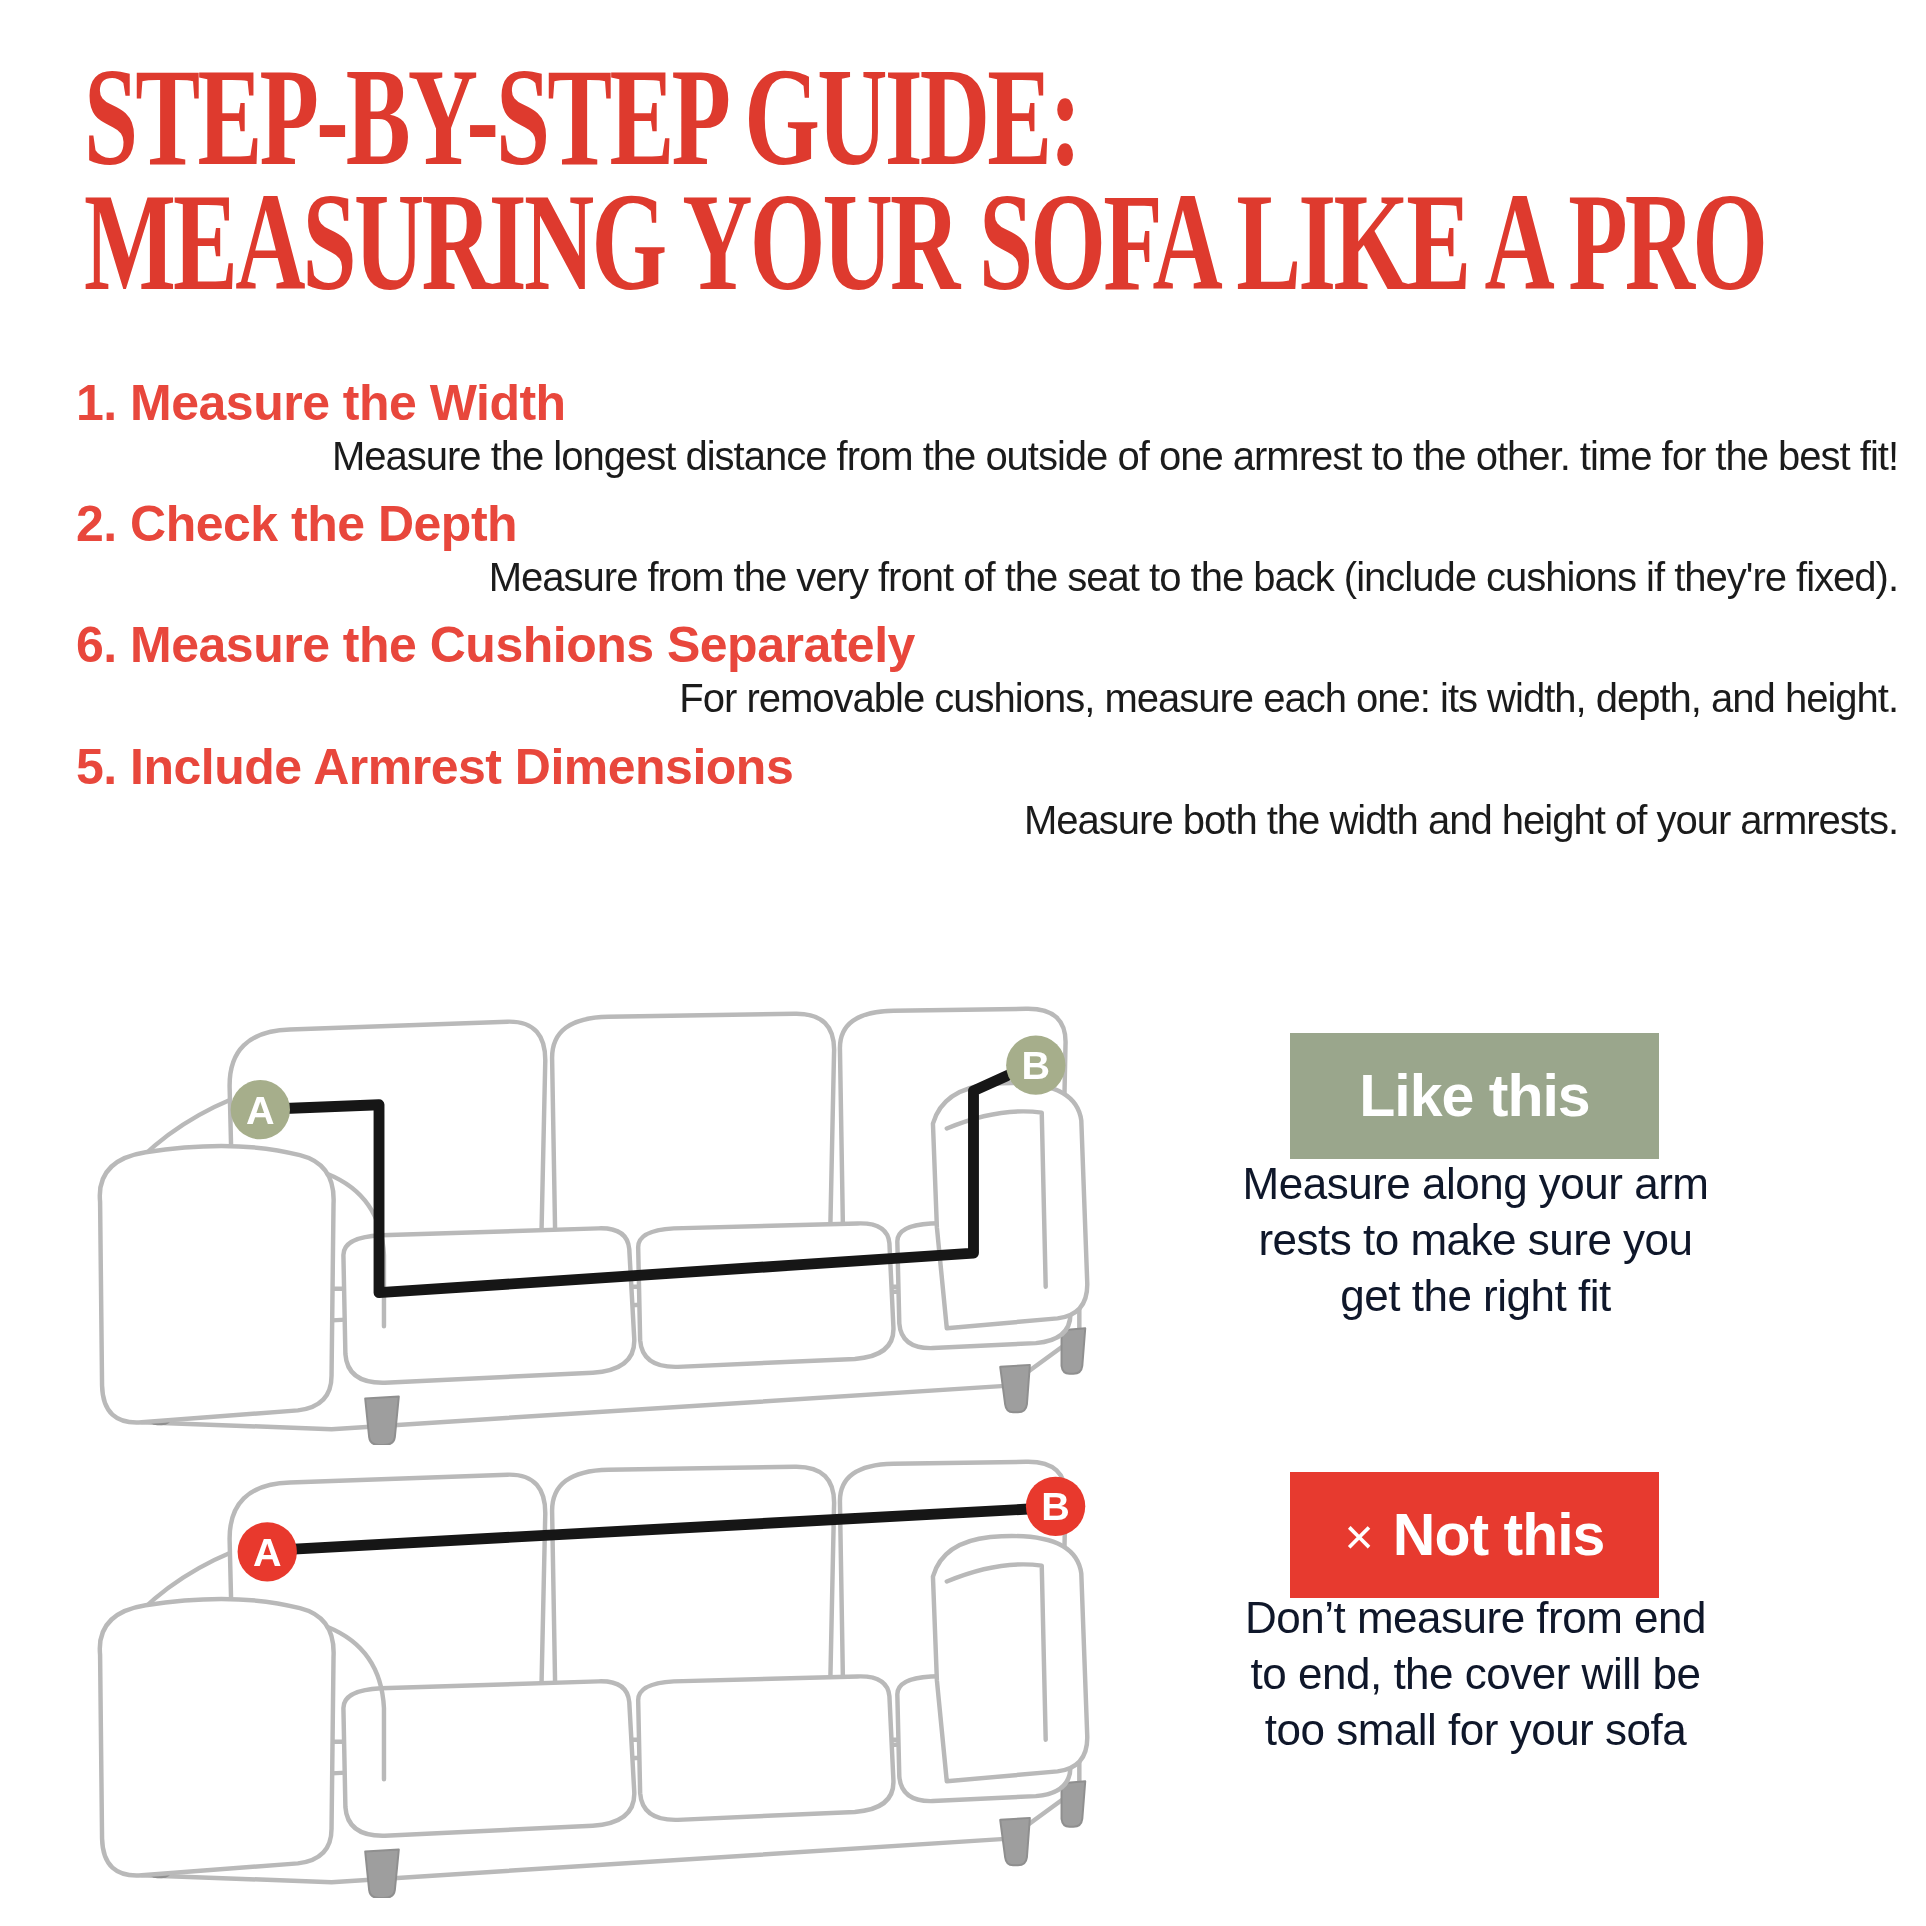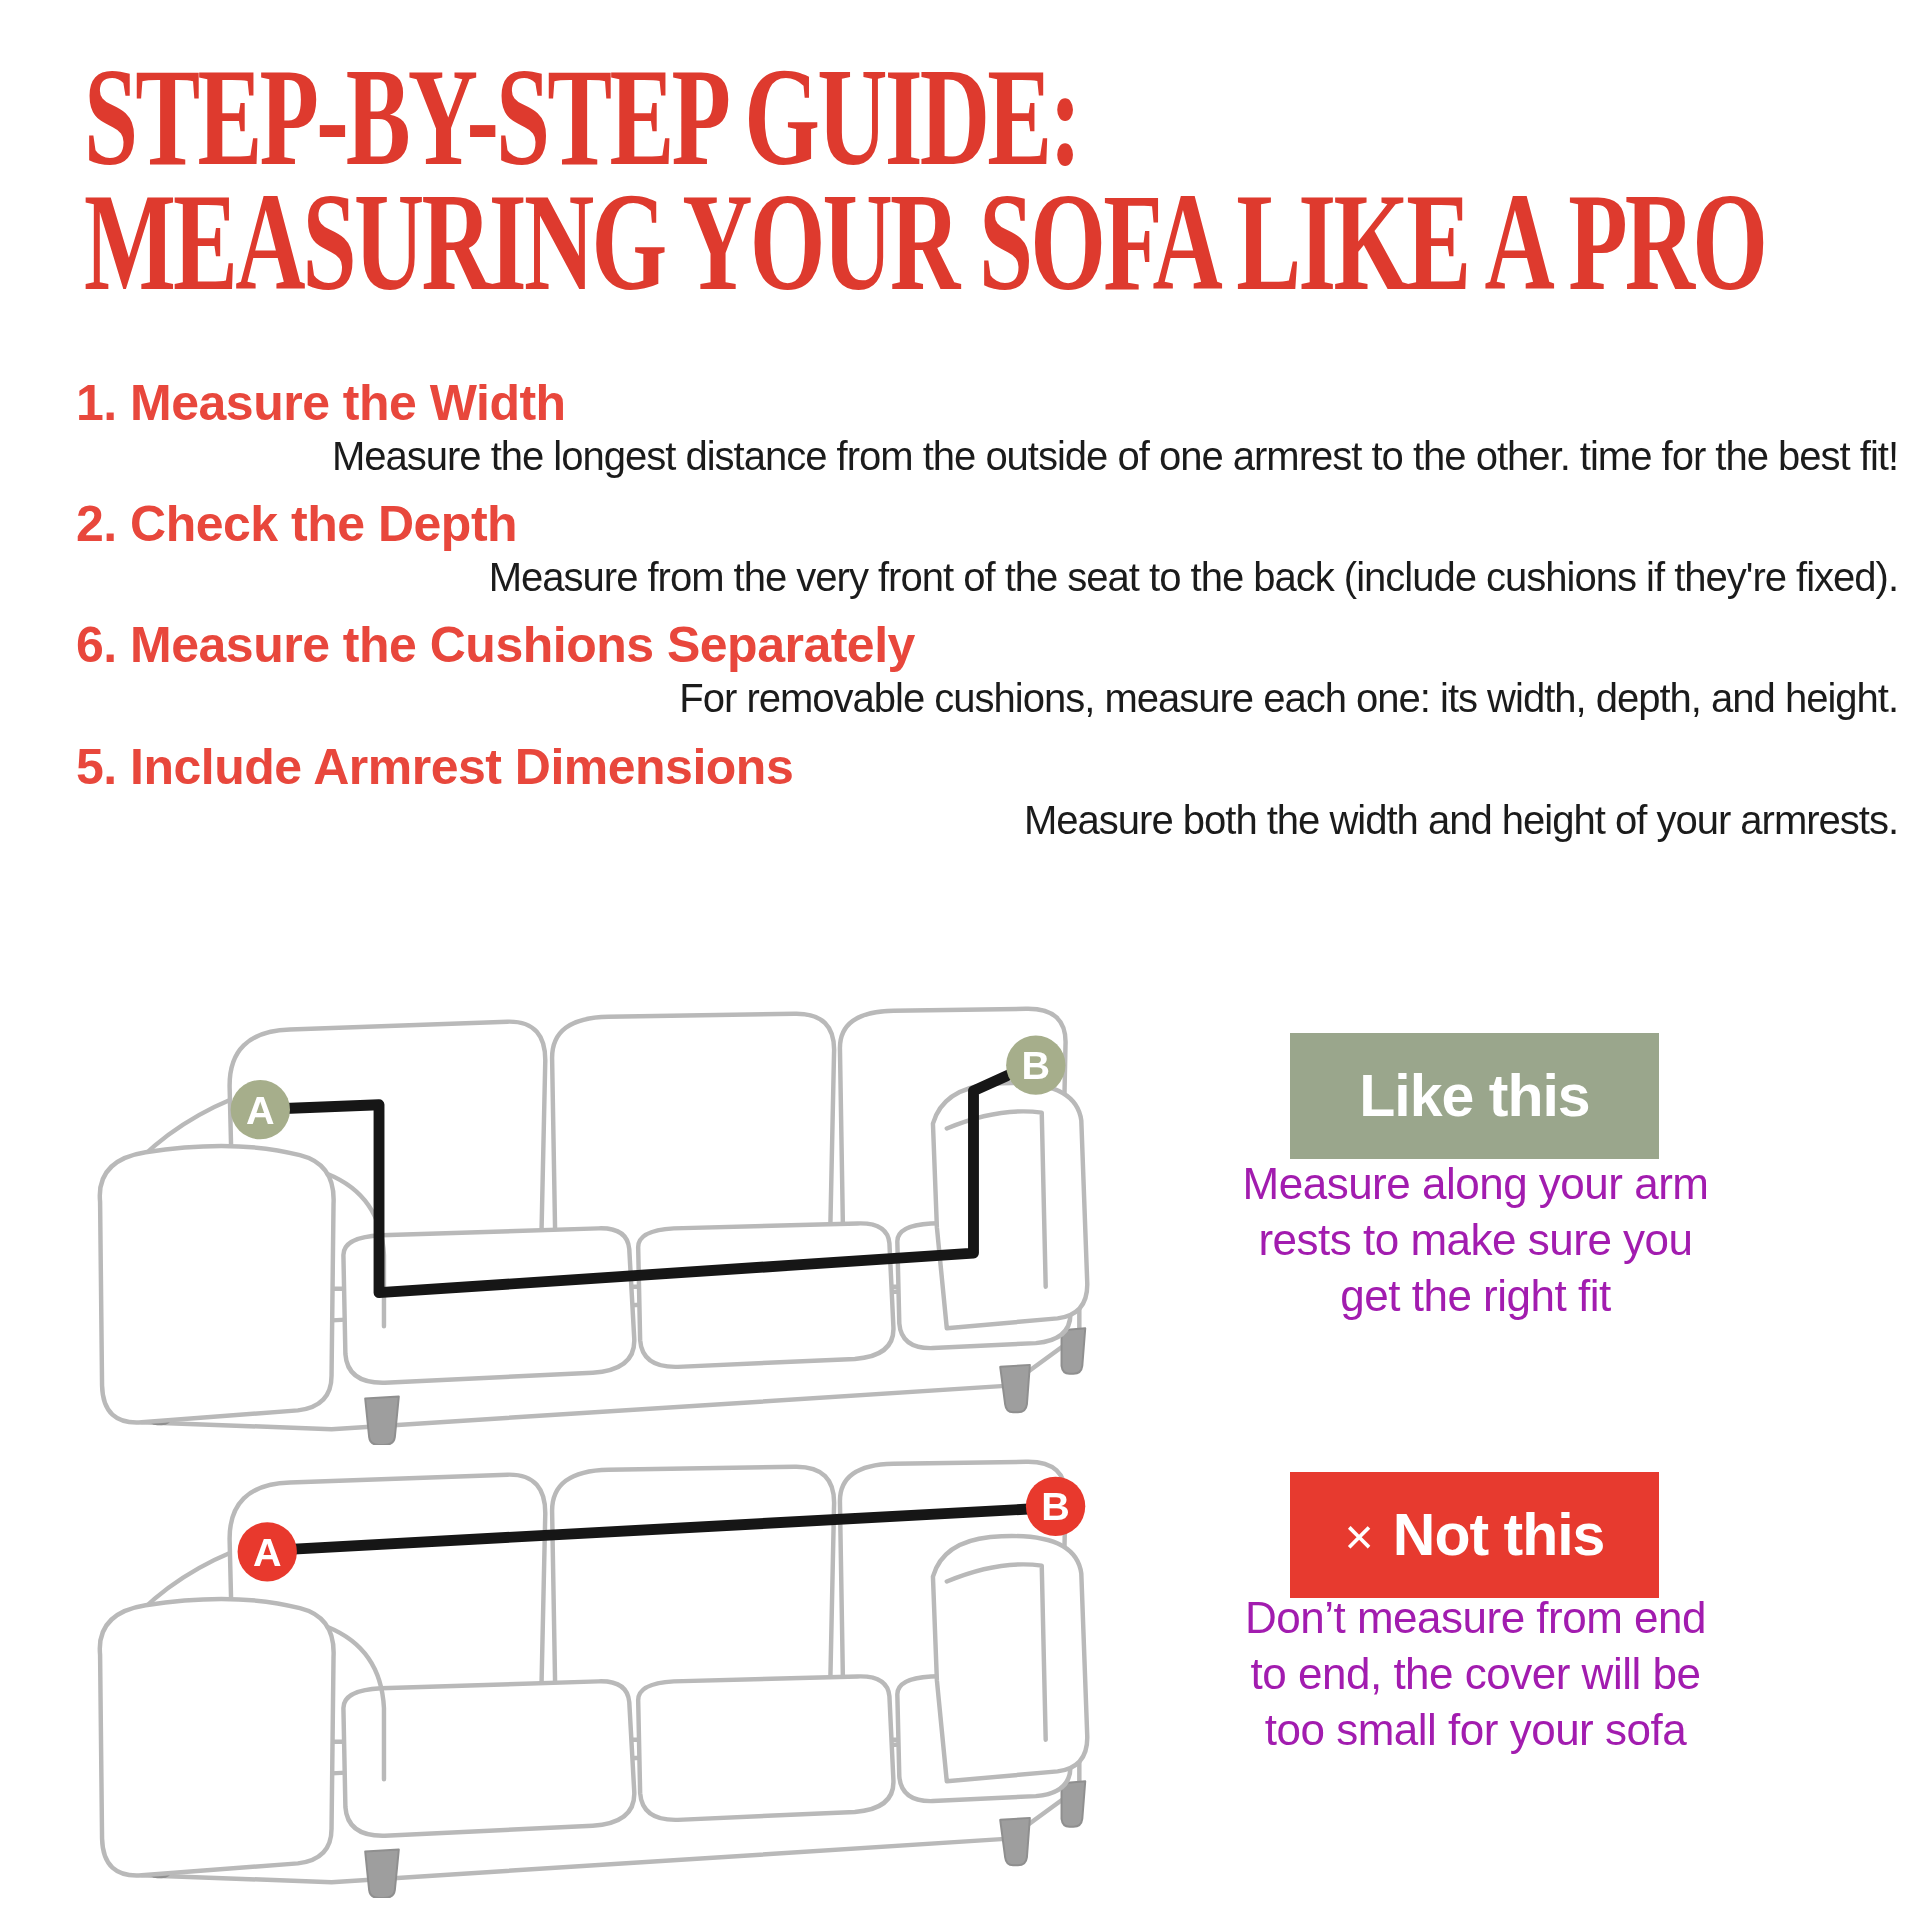--- a/index.html
+++ b/index.html
@@ -28,21 +28,21 @@
 
   
   .badge{position:absolute;left:1290px;width:369px;height:126px;display:flex;
     align-items:center;justify-content:center;gap:20px;color:#ffffff;
     font-weight:700;font-size:59px;letter-spacing:-1px;}
   .badge-like{top:1033px;background:#9aa68c;}
   .badge-not{top:1472px;background:#e73a2f;}
   .x-icon{font-weight:400;font-size:50px;line-height:1;position:relative;top:2px;}
 
   
-  .note{position:absolute;width:525px;text-align:center;color:#a21caf;
+  .note{position:absolute;width:525px;text-align:center;color:#0f172a;
     font-size:44px;line-height:56px;letter-spacing:-0.5px;}
   .note-like{left:1213px;top:1156px;}
   .note-not{left:1213px;top:1590px;}
 </style>
 </head>
 <body>
 
 <div class="canvas">
 
   <svg width="0" height="0" style="position:absolute" aria-hidden="true">

